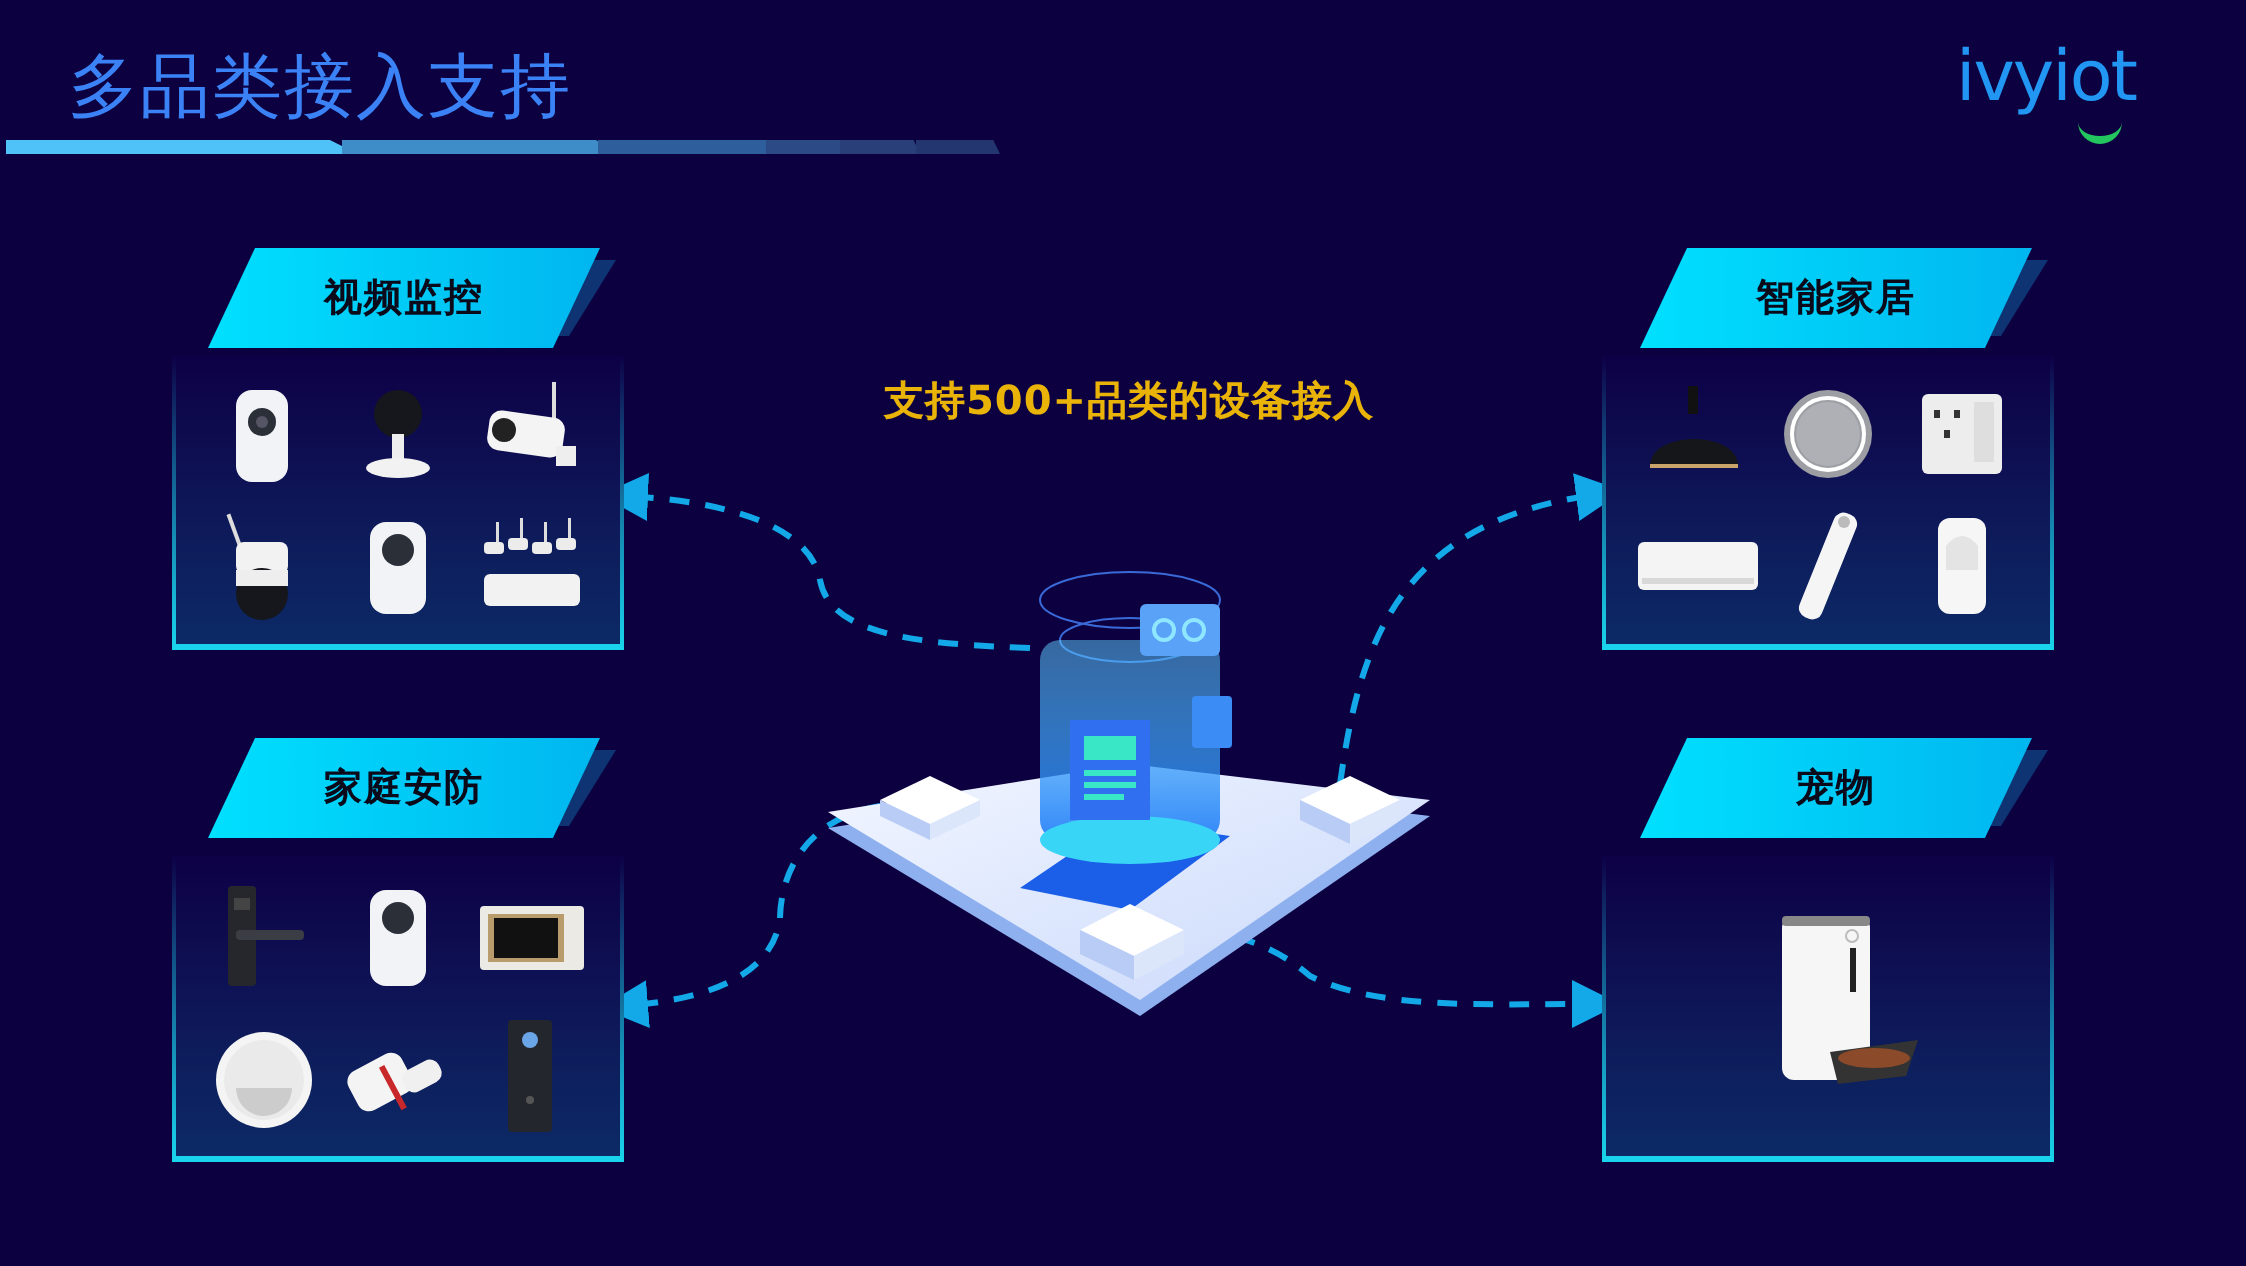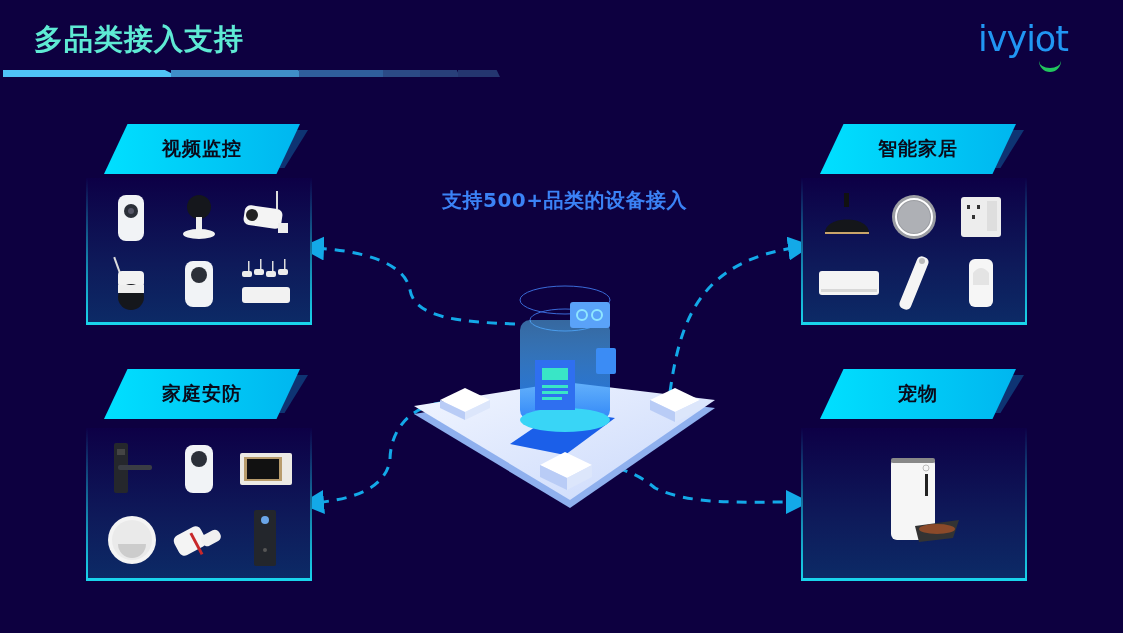--- a/index.html
+++ b/index.html
@@ -5,22 +5,22 @@
   html, body { margin: 0; padding: 0; }
   body {
     width: 1123px; height: 633px; overflow: hidden;
     background: #0d0040;
     font-family: "DejaVu Sans", "Liberation Sans", sans-serif;
     position: relative;
     color: #fff;
   }
   .page-title {
     position: absolute; left: 34px; top: 20px;
-    font-size: 29px; color: #5eead4; letter-spacing: 1px;
-    font-weight: bold;
+    font-size: 35px; color: #3b82f6; letter-spacing: 1px;
+    font-weight: normal;
   }
   .title-bars { position: absolute; left: 3px; top: 70px; height: 8px; width: 530px; }
   .title-bars span {
     position: absolute; top: 0; height: 7px;
     clip-path: polygon(0 0, 92% 0, 100% 100%, 0 100%);
   }
   .logo {
     position: absolute; left: 978px; top: 22px;
     font-family: "DejaVu Sans", sans-serif; font-size: 35px; font-weight: normal;
     color: #2196f3; letter-spacing: -1px; line-height: 1;
@@ -59,21 +59,21 @@
   .panel::before { left: -2px; }
   .panel::after { right: -2px; }
   .grid6 {
     display: grid; grid-template-columns: repeat(3, 1fr); grid-template-rows: repeat(2, 1fr);
     height: 100%; padding: 6px 10px; box-sizing: border-box; align-items: center; justify-items: center;
   }
   .dev { position: relative; width: 56px; height: 56px; }
 
   .center-caption {
     position: absolute; left: 442px; top: 187px;
-    font-size: 20px; font-weight: bold; color: #3b82f6; letter-spacing: 0.5px;
+    font-size: 20px; font-weight: bold; color: #eab308; letter-spacing: 0.5px;
   }
   svg { display: block; }
 </style>
 </head>
 <body>
 
 <div class="page-title">多品类接入支持</div>
 <div class="title-bars">
   <span style="left:0;width:176px;background:#4fc3f7;"></span>
   <span style="left:168px;width:138px;background:#3f8dc8;"></span>

